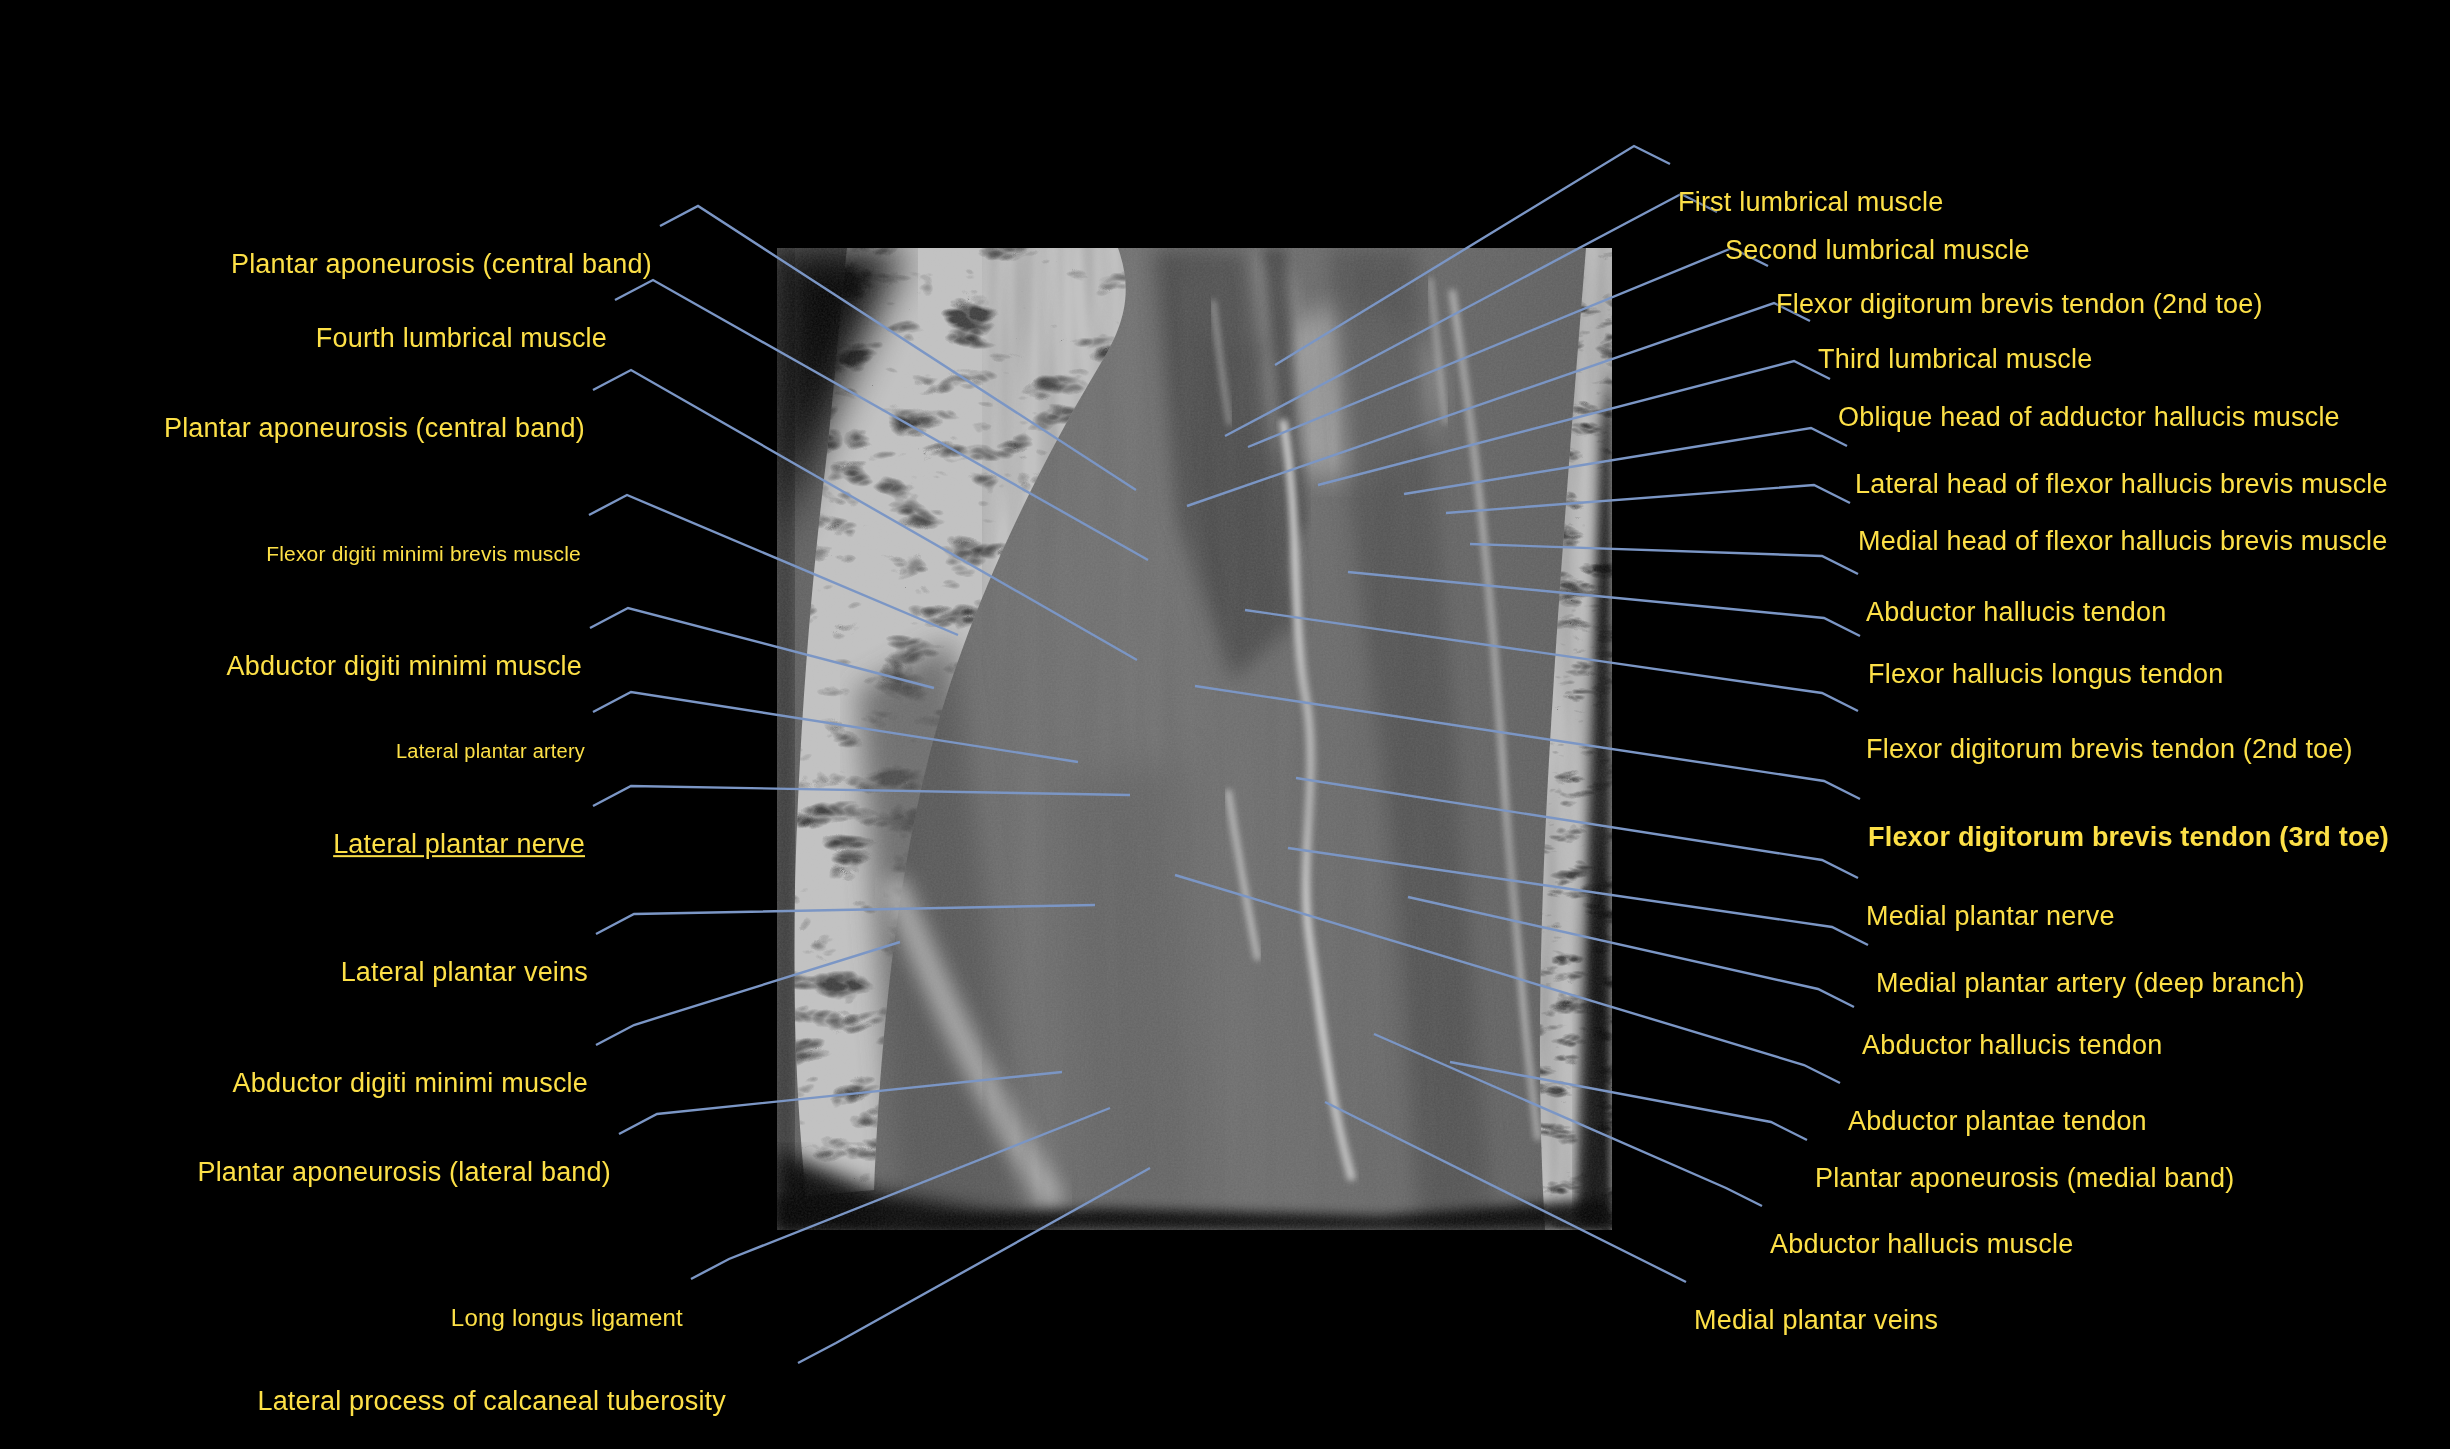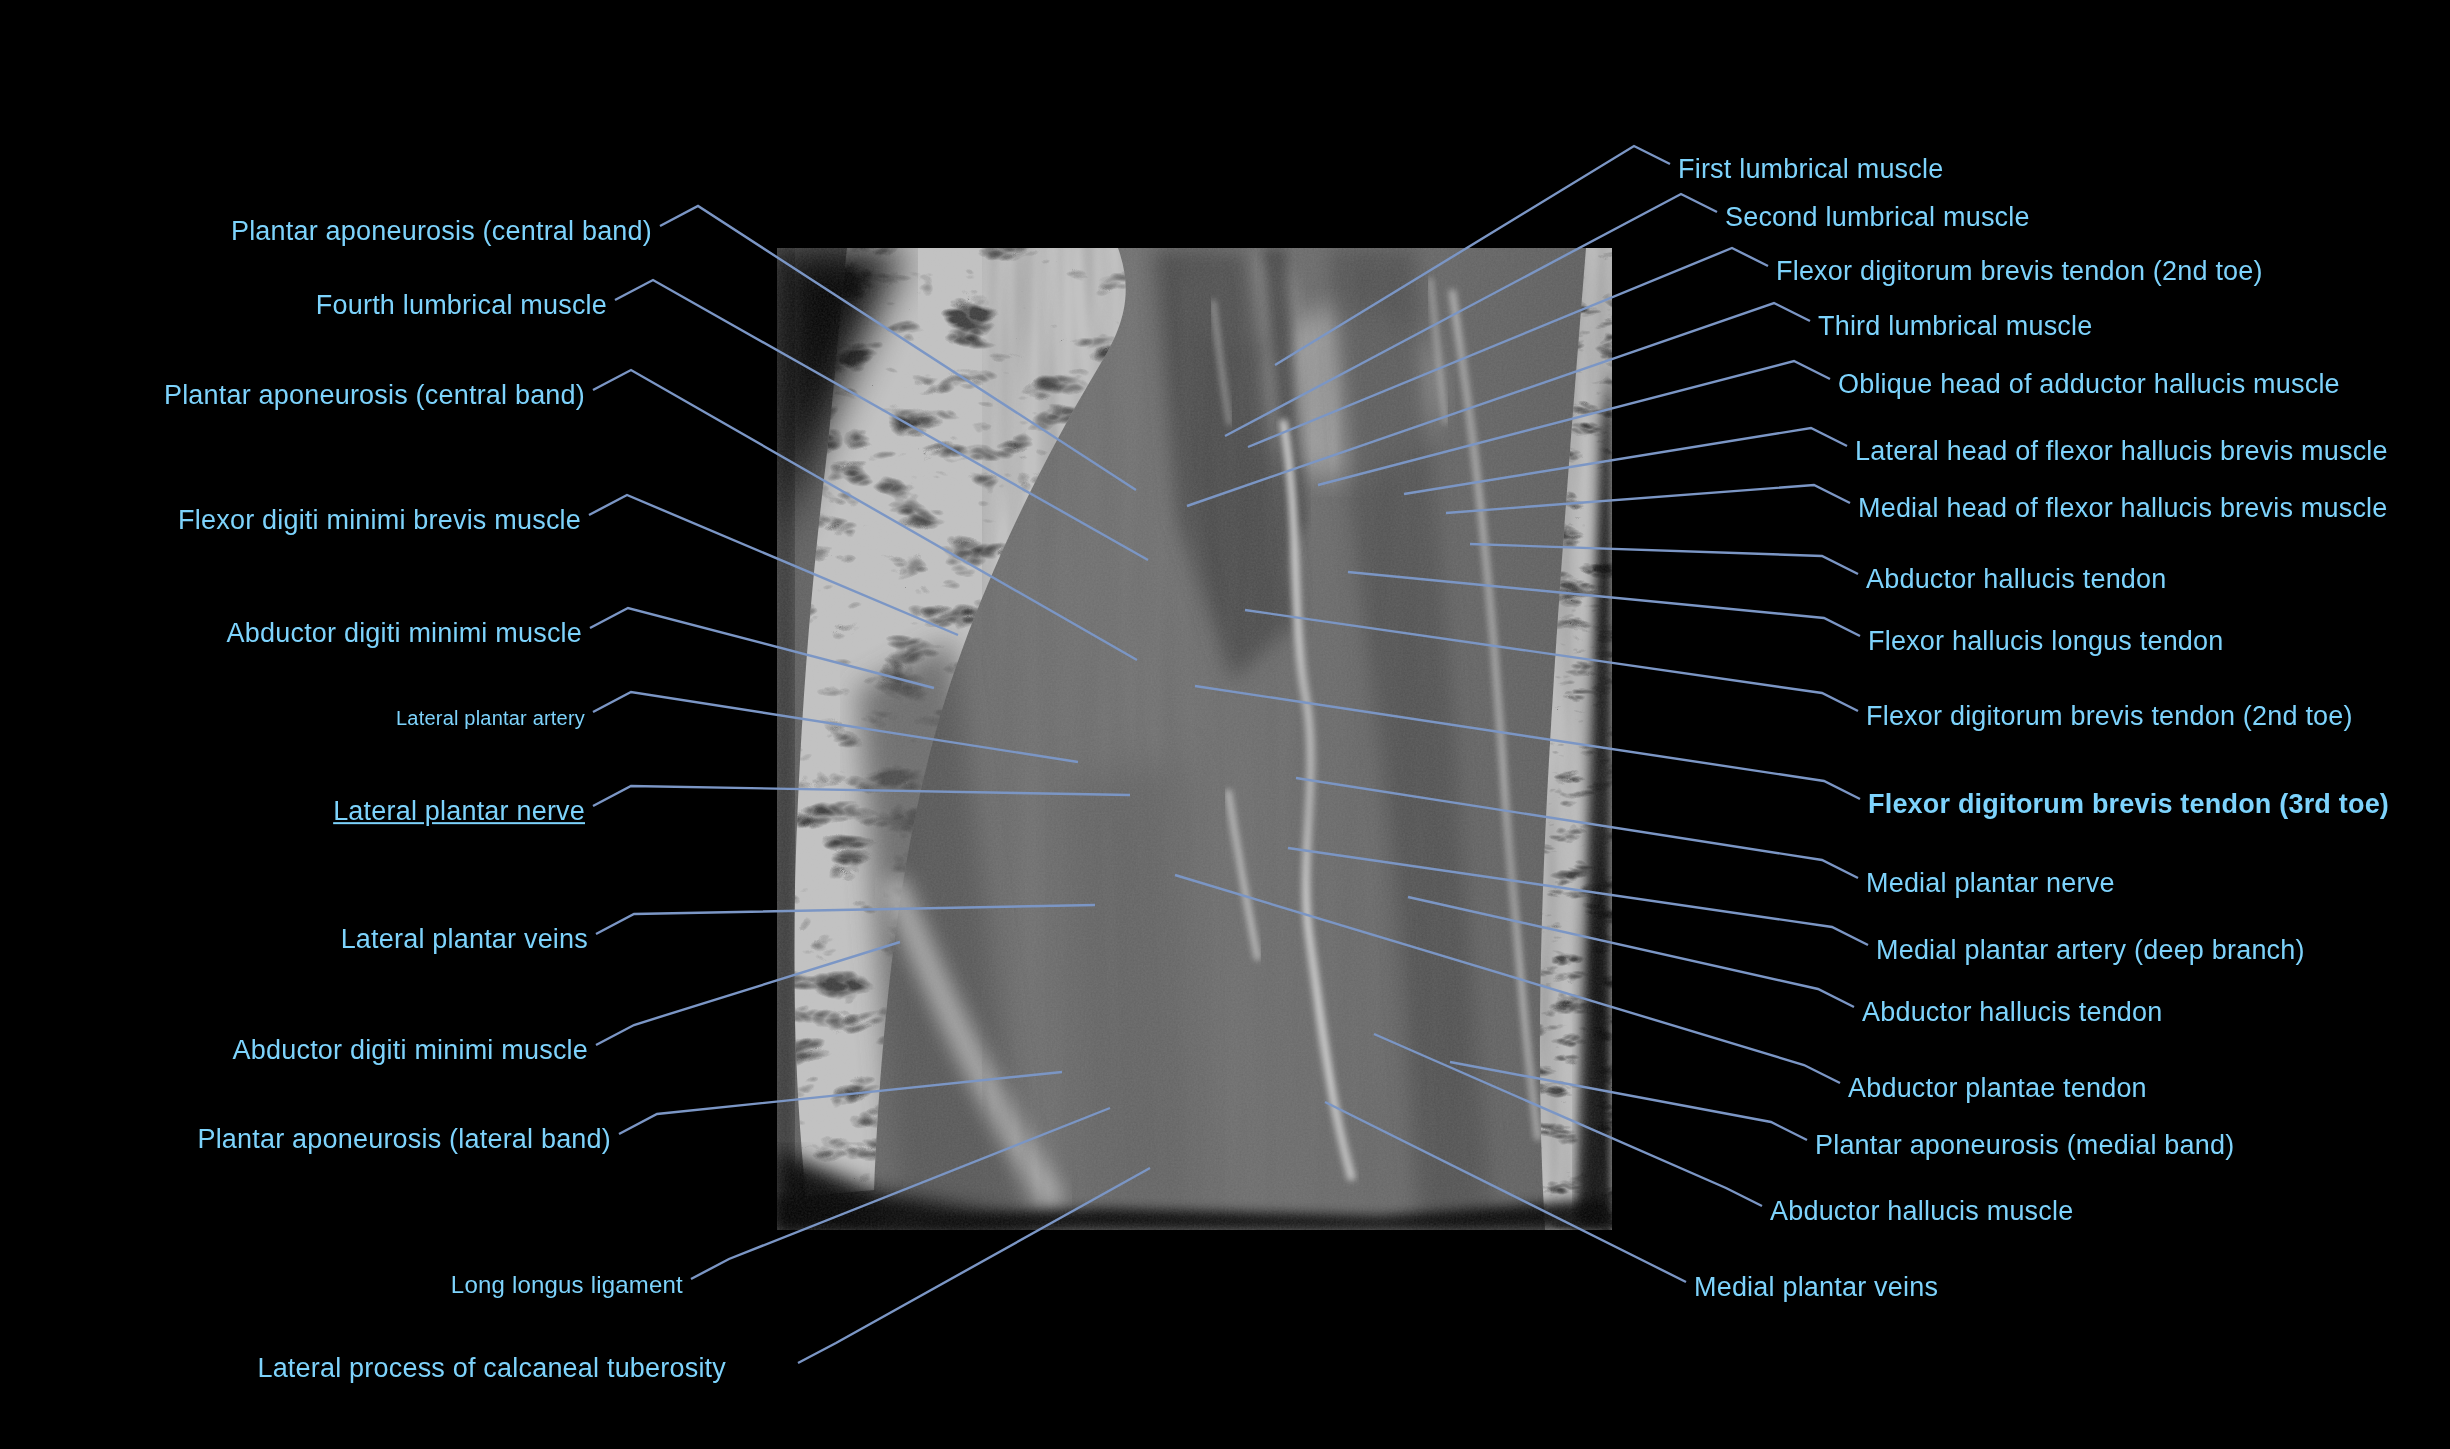--- a/index.html
+++ b/index.html
@@ -3,22 +3,22 @@
 <meta charset="utf-8">
 <style>
   html,body{margin:0;padding:0;background:#000;}
   .stage{
     position:relative;width:2450px;height:1449px;background:#000000;
     overflow:hidden;font-family:"Liberation Sans",sans-serif;
   }
   #scene{position:absolute;left:0;top:0;}
   .anatomy-label{
     position:absolute;white-space:nowrap;transform:translateY(-50%);
-    color:#7dd3fc;text-shadow:0 0 3px rgba(0,0,0,.9);
-    letter-spacing:.2px;line-height:1.1;
+    color:#fde047;text-shadow:0 0 3px rgba(0,0,0,.9);
+    letter-spacing:.2px;line-height:1.1;margin-top:33px;
   }
 </style>
 </head>
 <body>
 
 <div class="stage">
 
   <svg id="scene" width="2450" height="1449" viewBox="0 0 2450 1449">
     <defs>
       <clipPath id="mriClip">
@@ -153,21 +153,21 @@
         <polyline points="1807,1140 1771,1122 1450,1062" fill="none" stroke="#7b96c5" stroke-width="2.4"></polyline>
         <polyline points="1762,1206 1726,1188 1374,1034" fill="none" stroke="#7b96c5" stroke-width="2.4"></polyline>
         <polyline points="1686,1282 1650,1264 1325,1102" fill="none" stroke="#7b96c5" stroke-width="2.4"></polyline>
       </g>
   </svg>
 
   <div id="labels">
       <div class="anatomy-label left" style="font-size: 27px; top: 232px; right: 1798px; text-align: right;">Plantar aponeurosis (central band)</div>
       <div class="anatomy-label left" style="font-size: 27px; top: 306px; right: 1843px; text-align: right;">Fourth lumbrical muscle</div>
       <div class="anatomy-label left" style="font-size: 27px; top: 396px; right: 1865px; text-align: right;">Plantar aponeurosis (central band)</div>
-      <div class="anatomy-label left" style="font-size: 27px; top: 521px; right: 1869px; text-align: right;">Flexor digiti minimi brevis muscle</div>
+      <div class="anatomy-label left" style="font-size: 21px; top: 521px; right: 1869px; text-align: right;">Flexor digiti minimi brevis muscle</div>
       <div class="anatomy-label left" style="font-size: 27px; top: 634px; right: 1868px; text-align: right;">Abductor digiti minimi muscle</div>
       <div class="anatomy-label left" style="font-size: 20px; top: 718px; right: 1865px; text-align: right;">Lateral plantar artery</div>
       <div class="anatomy-label left" style="font-size: 27px; top: 812px; right: 1865px; text-align: right; text-decoration: underline;">Lateral plantar nerve</div>
       <div class="anatomy-label left" style="font-size: 27px; top: 940px; right: 1862px; text-align: right;">Lateral plantar veins</div>
       <div class="anatomy-label left" style="font-size: 27px; top: 1051px; right: 1862px; text-align: right;">Abductor digiti minimi muscle</div>
       <div class="anatomy-label left" style="font-size: 27px; top: 1140px; right: 1839px; text-align: right;">Plantar aponeurosis (lateral band)</div>
       <div class="anatomy-label left" style="font-size: 24px; top: 1285px; right: 1767px; text-align: right;">Long longus ligament</div>
       <div class="anatomy-label left" style="font-size: 27px; top: 1369px; right: 1724px; text-align: right;">Lateral process of calcaneal tuberosity</div>
       <div class="anatomy-label right" style="font-size: 27px; top: 170px; left: 1678px;">First lumbrical muscle</div>
       <div class="anatomy-label right" style="font-size: 27px; top: 218px; left: 1725px;">Second lumbrical muscle</div>

